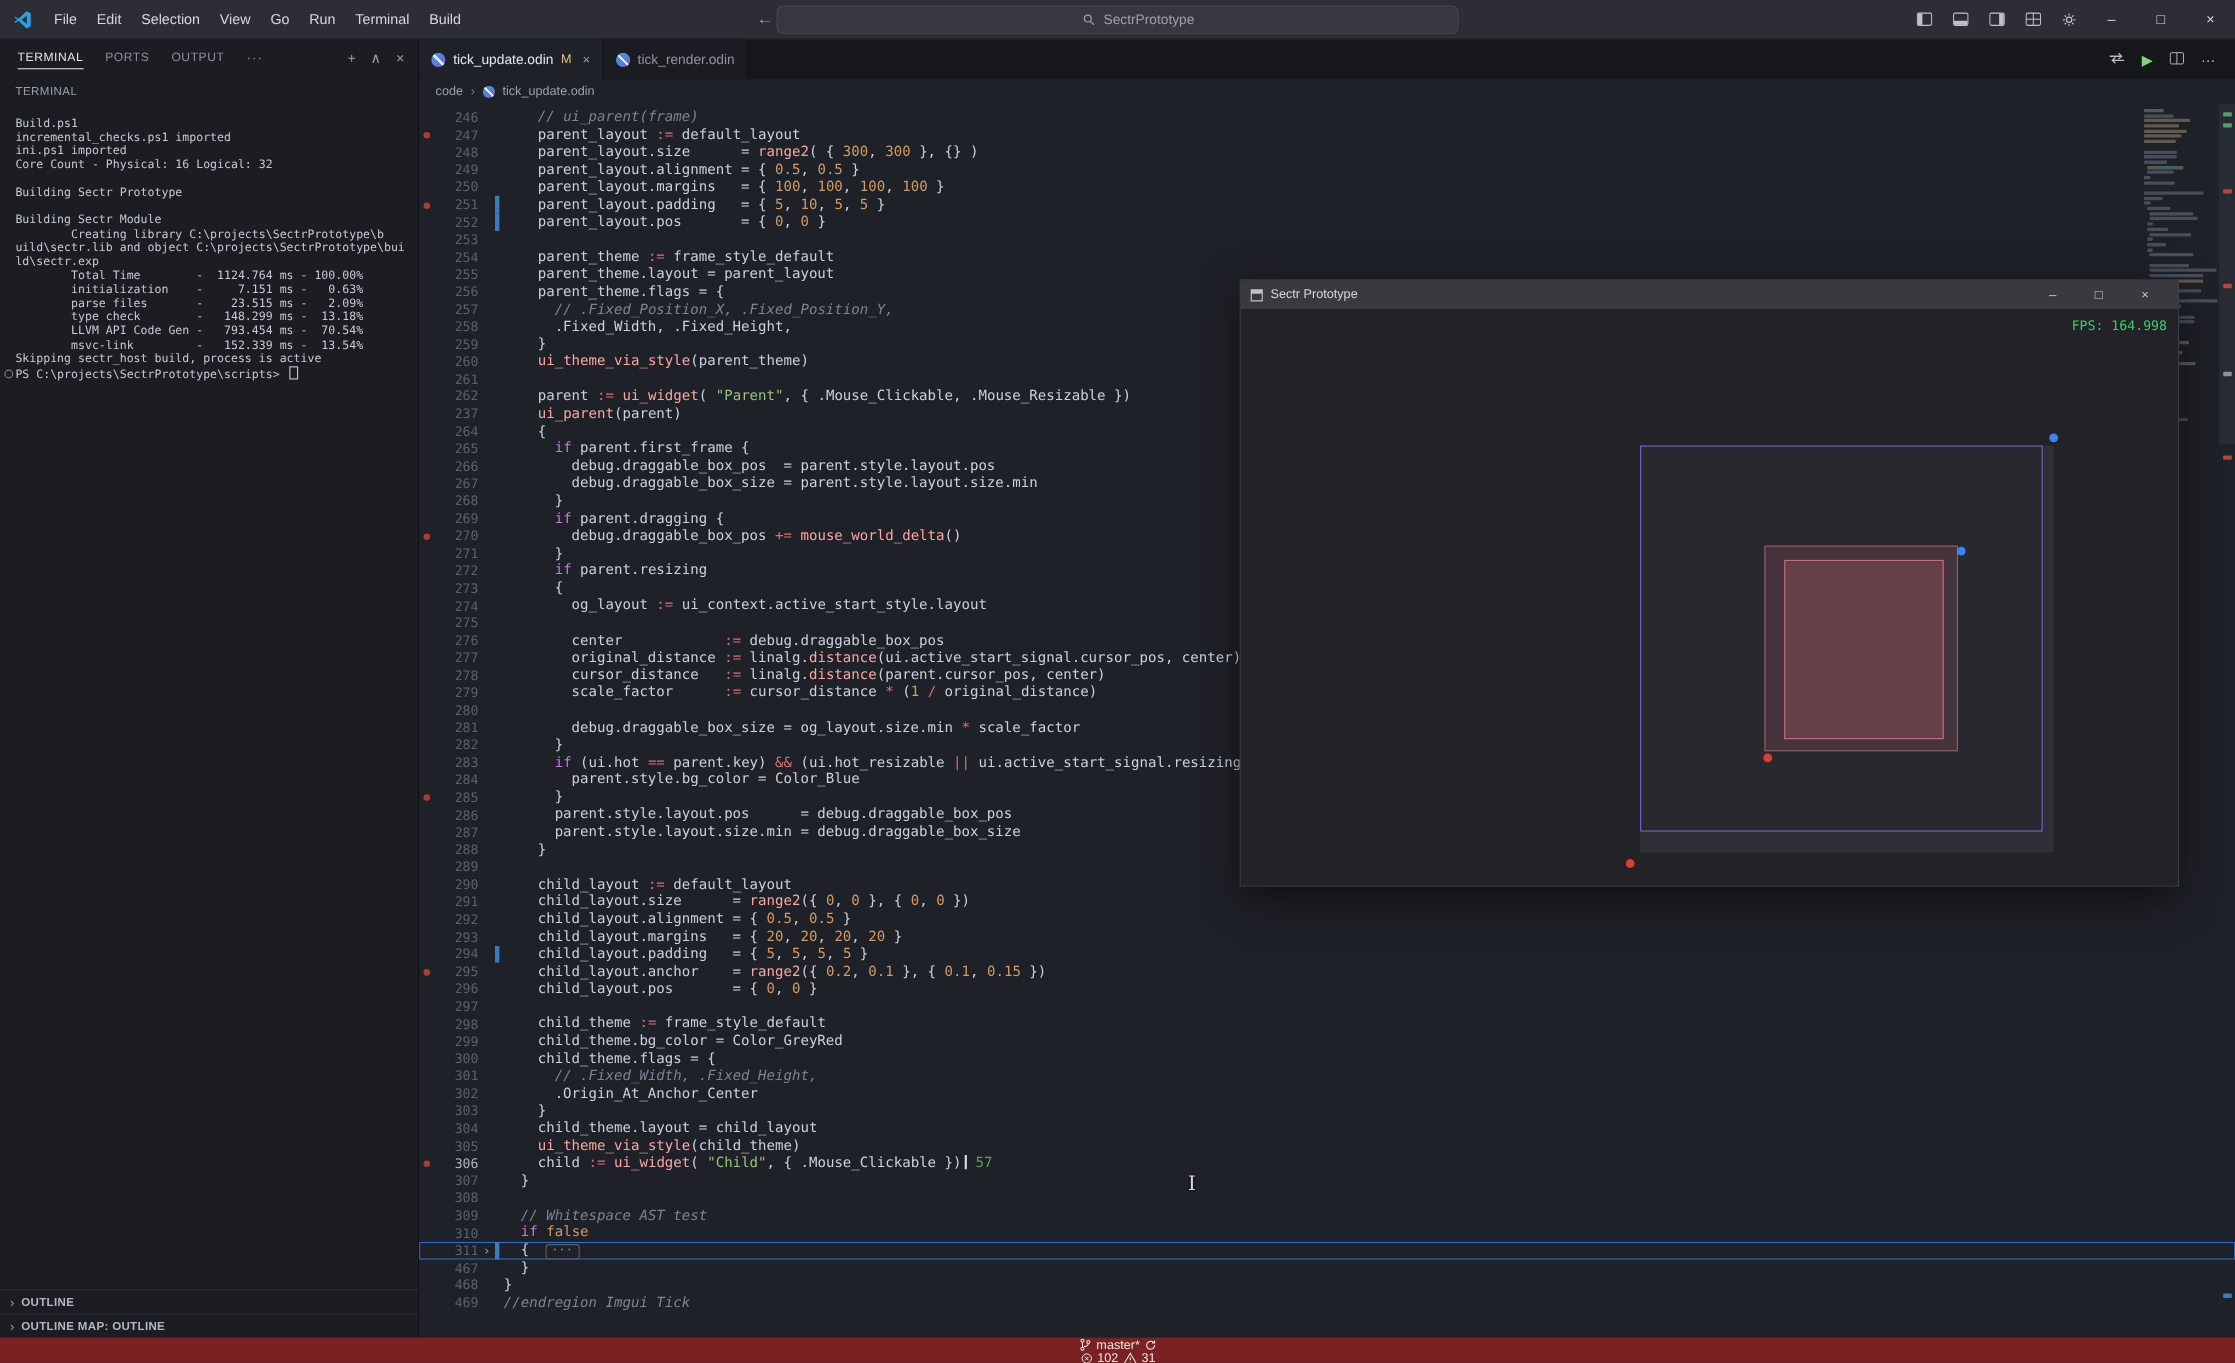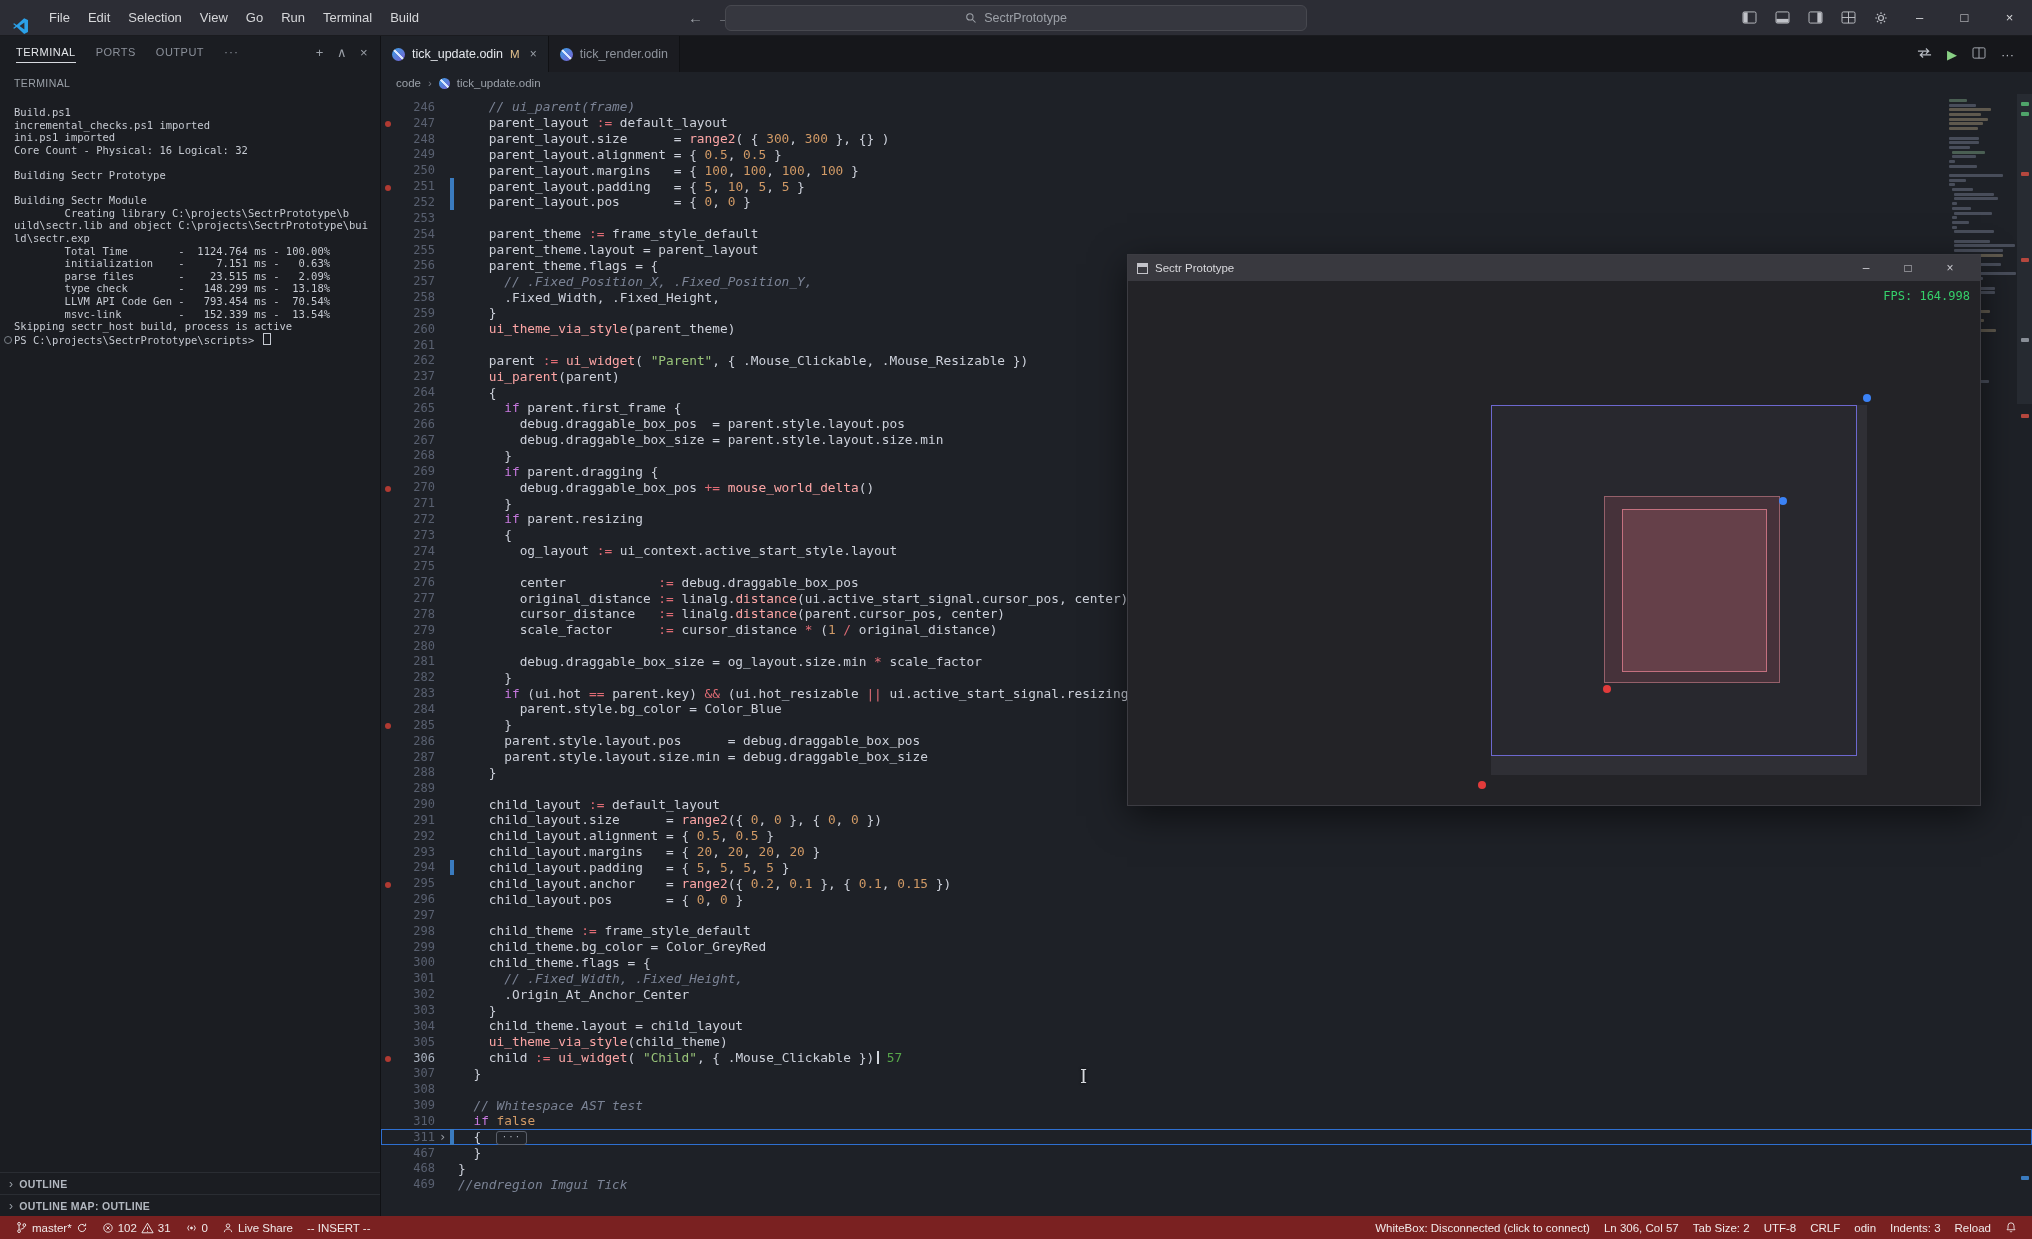--- a/index.html
+++ b/index.html
@@ -1,26 +1,26 @@
 <!DOCTYPE html>
 <html><head>
 <meta charset="utf-8">
 <style>
   html,body{margin:0;padding:0;background:#0c0d10;}
   .screen{position:relative;width:2032px;height:1239px;background:#1e2127;overflow:hidden;
           font-family:"Liberation Sans",sans-serif;color:#ccc;font-size:13px;-webkit-font-smoothing:antialiased;}
   
   .titlebar{position:absolute;top:0;left:0;right:0;height:35px;background:#2c2d35;border-bottom:1px solid #1a1b1f;
-            display:flex;align-items:flex-end;z-index:60;}
+            display:flex;align-items:center;z-index:60;}
   .vscode-logo{width:18px;height:18px;margin:0 10px 0 12px;flex:0 0 auto;}
   .menu-item{padding:0 9px;font-size:13px;color:#d6d7da;line-height:35px;cursor:default;}
   .nav-arrows{position:absolute;left:688px;top:0;height:35px;display:flex;align-items:center;gap:14px;color:#9da1a8;font-size:15px;}
   .search-wrap{position:absolute;left:50%;top:5px;transform:translateX(-50%);width:580px;height:24px;background:#36373f;
                border:1px solid #47484f;border-radius:6px;display:flex;align-items:center;justify-content:center;
-               gap:7px;color:#9da1a8;font-size:12.5px;}
+               gap:7px;color:#9da1a8;font-size:12.5px;padding-left:38px;}
   .title-right{margin-left:auto;display:flex;align-items:center;height:35px;}
   .tr-icon{padding:0 9px;display:flex;align-items:center;color:#c0c2c8;}
   .win-btn{width:45px;height:35px;display:flex;align-items:center;justify-content:center;color:#d6d7da;font-size:13px;}
   
   .sidepanel{position:absolute;top:36px;left:0;width:380px;bottom:23px;background:#1b1d22;border-right:1px solid #101114;}
   .panel-tabs{height:32px;display:flex;align-items:center;padding-left:16px;gap:20px;font-size:11px;letter-spacing:.5px;color:#8b909a;position:relative;}
   .panel-tab{padding:4px 0;cursor:default;}
   .panel-tab.active{color:#e4e6ea;border-bottom:1px solid #d7dae0;}
   .panel-tabs-more{color:#8b909a;font-size:12px;letter-spacing:1px;}
   .panel-actions{position:absolute;right:12px;top:0;height:32px;display:flex;align-items:center;gap:13px;color:#9ba0a8;font-size:13px;}
@@ -92,21 +92,21 @@
   .rect{position:absolute;box-sizing:border-box;}
   .r-ghost{left:363px;top:124px;width:376px;height:370px;background:rgba(62,62,70,.45);}
   .r-parent{left:363px;top:124px;width:366px;height:351px;border:1.5px solid #6d68cf;background:rgba(28,28,34,.35);}
   .r-childm{left:476px;top:215px;width:176px;height:187px;border:1.5px solid #95606a;background:rgba(125,70,80,.35);}
   .r-child{left:494px;top:228px;width:145px;height:163px;border:1.5px solid #c4707f;background:rgba(140,82,94,.45);}
   .pt{position:absolute;width:8px;height:8px;border-radius:50%;}
   .pt-blue{background:#3b82f6;}
   .pt-red{background:#e23b3b;}
   
   .statusbar{position:absolute;left:0;right:0;bottom:0;height:23px;background:#7a2121;display:flex;align-items:center;
-             color:#efe9e9;font-size:11.5px;padding:0 8px;z-index:70;}
+             color:#efe9e9;font-size:11.5px;padding:0 8px;z-index:70;flex-direction:column;}
   .sb-item{display:flex;align-items:center;gap:4px;padding:0 7px;white-space:nowrap;}
   .sb-right{margin-left:auto;display:flex;align-items:center;}
   .sb-ico{display:flex;align-items:center;}
   
   .ibeam{position:absolute;left:1080px;top:1066px;z-index:99;color:#d6d9de;font-family:"DejaVu Serif",serif;
          font-size:18px;text-shadow:0 0 3px rgba(0,0,0,.9);}
 </style>
 </head>
 <body>
 

